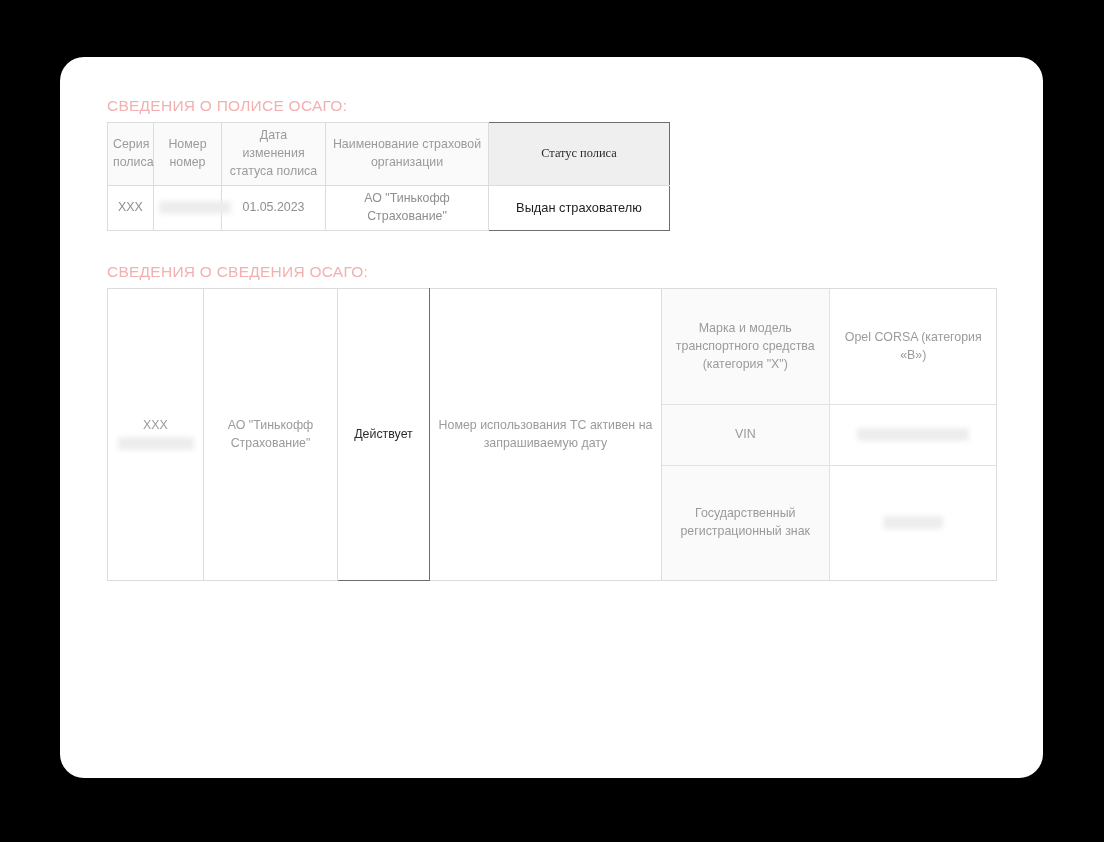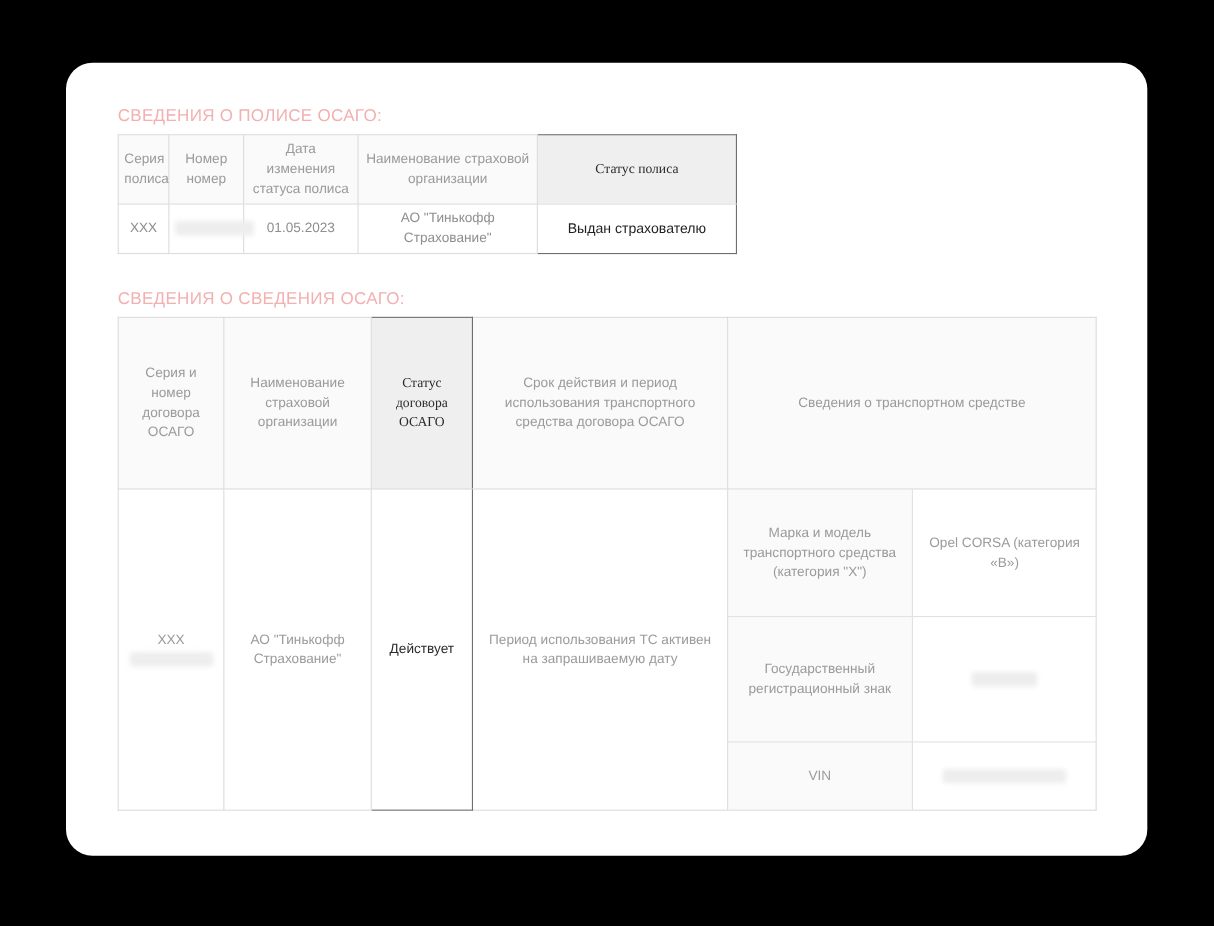--- a/index.html
+++ b/index.html
@@ -163,56 +163,49 @@
 
   <table class="tbl" id="table-contract">
     <colgroup>
       <col style="width:96px">
       <col style="width:134px">
       <col style="width:92px">
       <col style="width:232px">
       <col style="width:335px">
     </colgroup>
     <tbody>
-      <tr class="hdr">
-        <td>Серия и номер договора ОСАГО</td>
-        <td>Наименование страховой организации</td>
-        <td class="hl hl-head hl-top">Статус договора ОСАГО</td>
-        <td>Срок действия и период использования транспортного средства договора ОСАГО</td>
-        <td>Сведения о транспортном средстве</td>
-      </tr>
       <tr class="body">
         <td>
           <span class="stack-line">XXX</span>
           <span class="redacted w-num"></span>
         </td>
         <td>АО "Тинькофф Страхование"</td>
         <td class="hl hl-bottom">Действует</td>
-        <td>Период использования ТС активен на запрашиваемую дату</td>
+        <td>Номер использования ТС активен на запрашиваемую дату</td>
         <td class="nopad">
           <table class="vtbl">
             <colgroup>
               <col style="width:167px">
               <col style="width:168px">
             </colgroup>
             <tbody>
               <tr style="height:83px">
                 <td class="vlabel">Марка и модель транспортного средства (категория "X")</td>
                 <td class="vvalue">Opel CORSA (категория «B»)</td>
               </tr>
+              <tr style="height:44px">
+                <td class="vlabel">VIN</td>
+                <td class="vvalue">
+                  <span class="redacted w-vin"></span>
+                </td>
+              </tr>
               <tr style="height:82px">
                 <td class="vlabel">Государственный регистрационный знак</td>
                 <td class="vvalue">
                   <span class="redacted w-plate"></span>
-                </td>
-              </tr>
-              <tr style="height:44px">
-                <td class="vlabel">VIN</td>
-                <td class="vvalue">
-                  <span class="redacted w-vin"></span>
                 </td>
               </tr>
             </tbody>
           </table>
         </td>
       </tr>
     </tbody>
   </table>
 
 </div>

